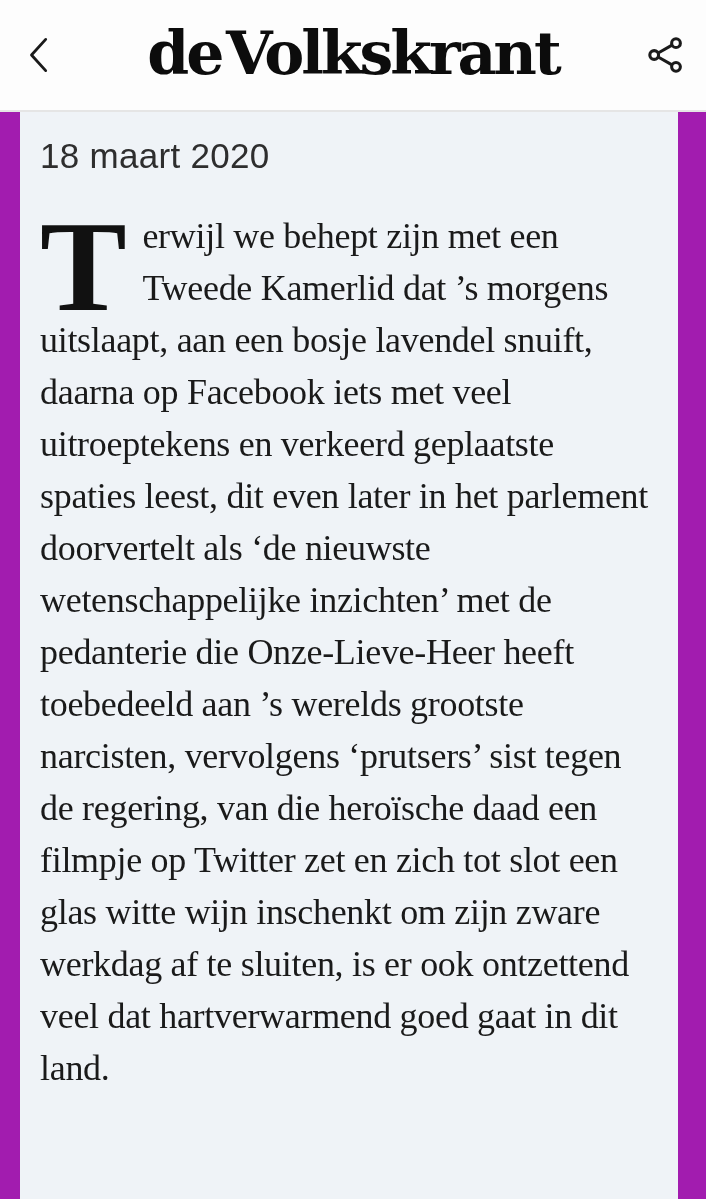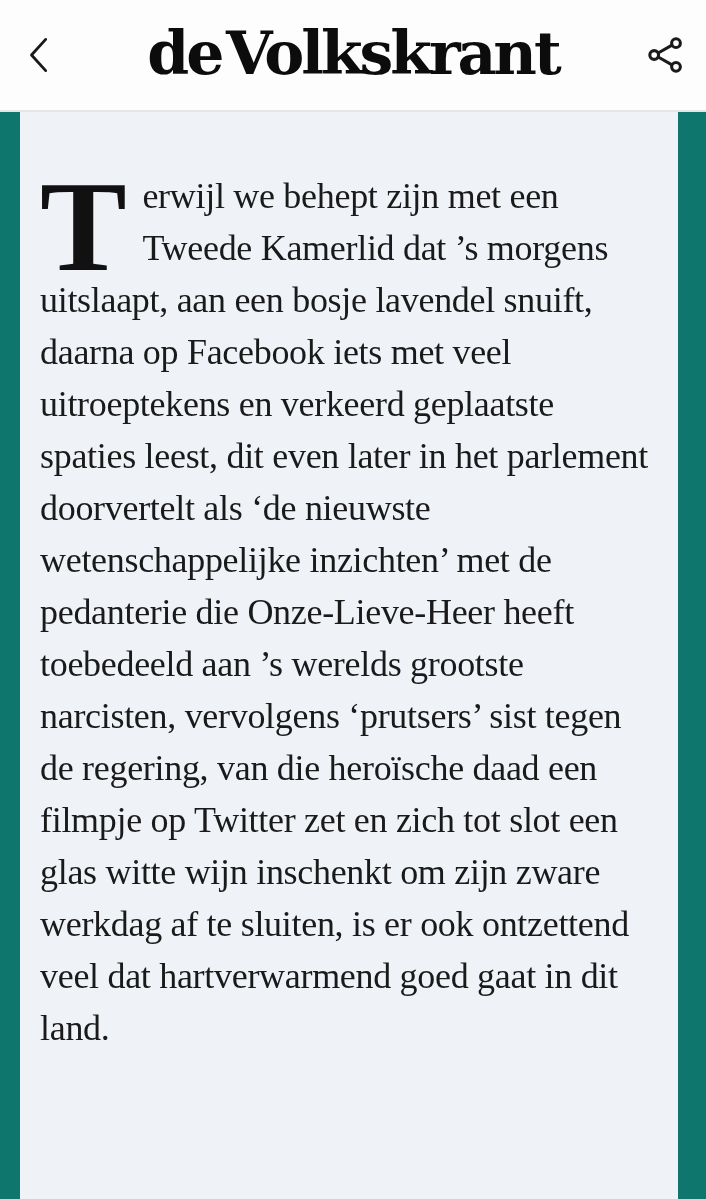--- a/index.html
+++ b/index.html
@@ -9,21 +9,21 @@
   }
   body {
     width: 706px;
     height: 1199px;
     overflow: hidden;
     font-family: "Liberation Sans", sans-serif;
   }
   .screen {
     width: 706px;
     height: 1199px;
-    background: #0f766e;
+    background: #a21caf;
     position: relative;
   }
   
   .appbar {
     height: 112px;
     box-sizing: border-box;
     display: flex;
     align-items: center;
     background: #fdfdfd;
     border-bottom: 2px solid #e5e5e5;
@@ -110,16 +110,17 @@
         <circle cx="5.5" cy="11" r="2.4"></circle>
         <circle cx="17.5" cy="4.5" r="2.4"></circle>
         <circle cx="17.5" cy="17.5" r="2.4"></circle>
         <line x1="7.7" y1="9.9" x2="15.3" y2="5.6"></line>
         <line x1="7.7" y1="12.1" x2="15.3" y2="16.4"></line>
       </svg>
     </button>
   </header>
 
   <main class="article-panel">
+    <div class="date">18 maart 2020</div>
     <p class="body-text"><span class="dropcap">T</span><span>erwijl we behept zijn met een Tweede Kamerlid dat ’s morgens uitslaapt, aan een bosje lavendel snuift, daarna op Facebook iets met veel uitroeptekens en verkeerd geplaatste spaties leest, dit even later in het parlement doorvertelt als ‘de nieuwste wetenschappelijke inzichten’ met de pedanterie die Onze-Lieve-Heer heeft toebedeeld aan ’s werelds grootste narcisten, vervolgens ‘prutsers’ sist tegen de regering, van die heroïsche daad een filmpje op Twitter zet en zich tot slot een glas witte wijn inschenkt om zijn zware werkdag af te sluiten, is er ook ontzettend veel dat hartverwarmend goed gaat in dit land.</span></p>
   </main>
 
 </div>
 
 </body></html>

